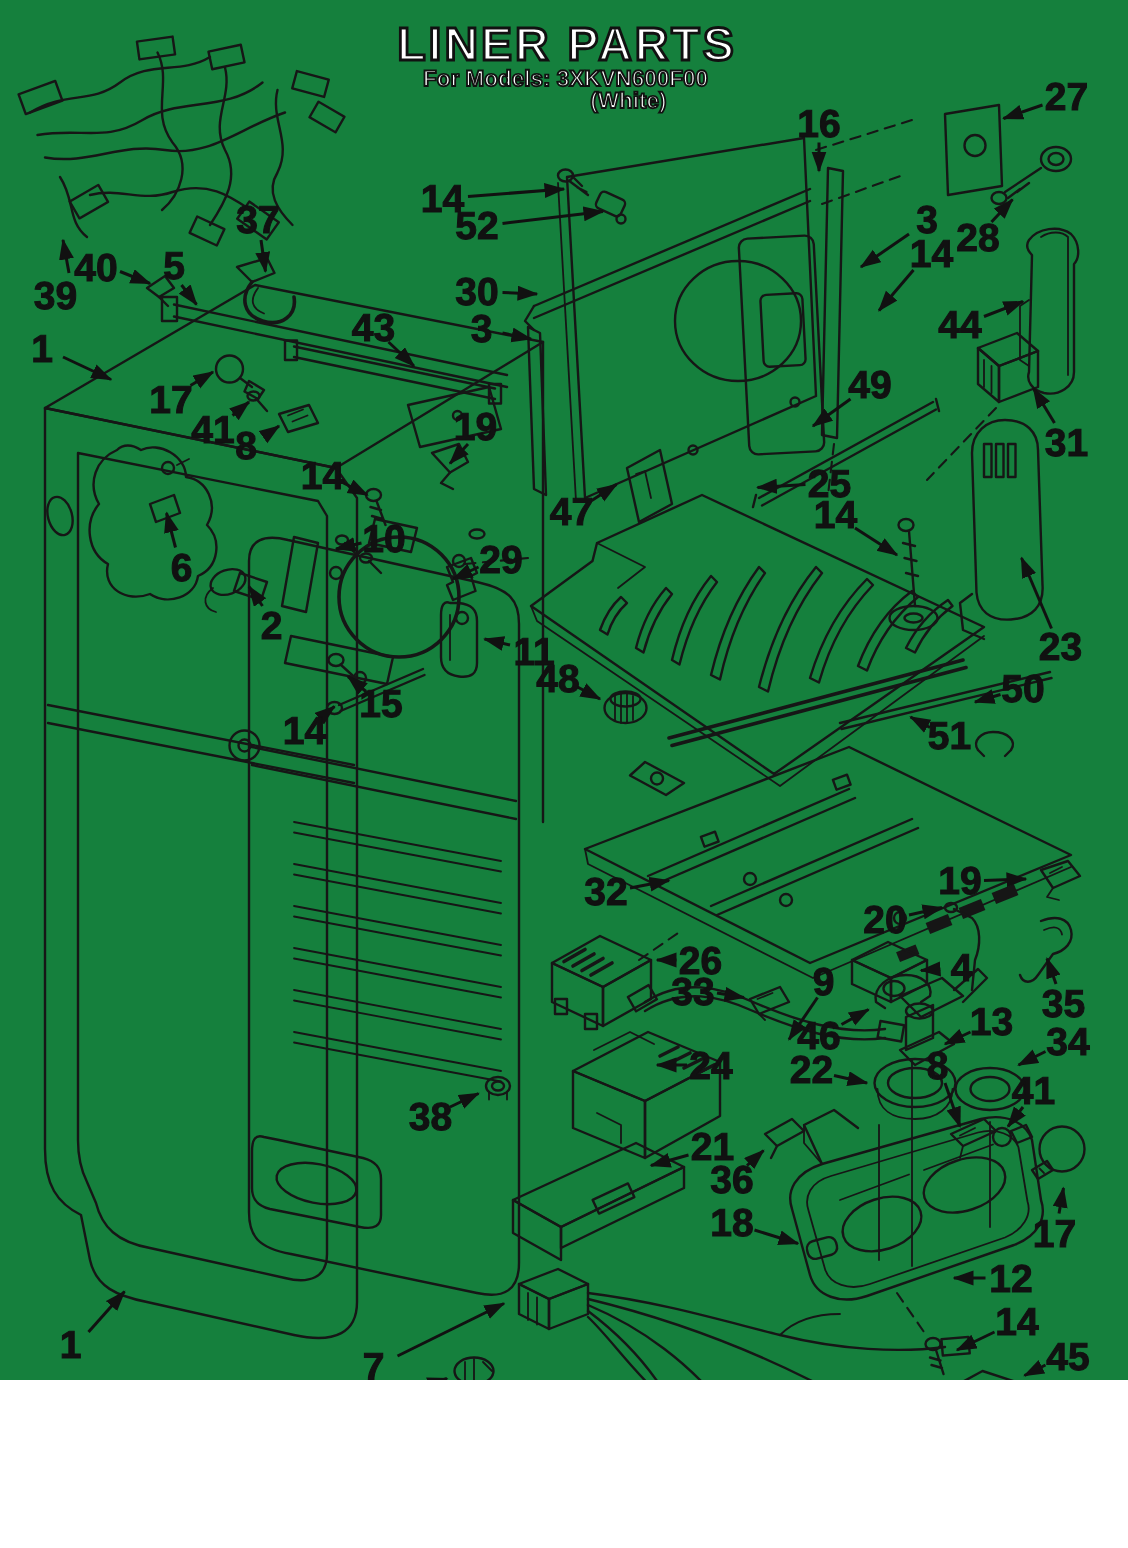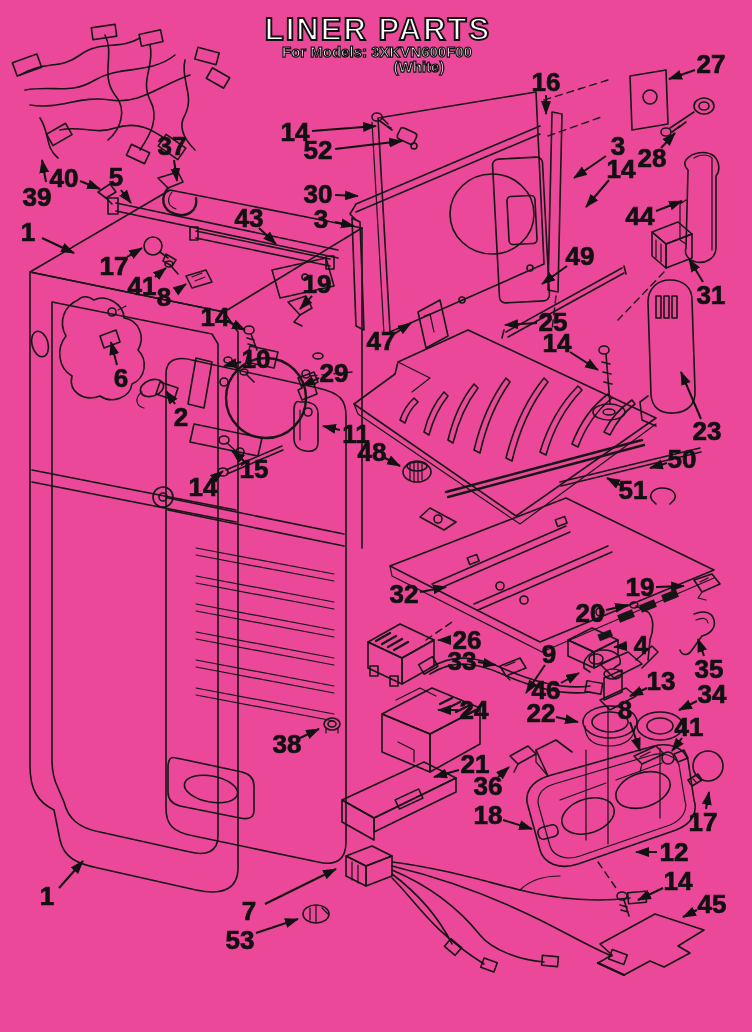--- a/index.html
+++ b/index.html
@@ -1,16 +1,16 @@
 <!DOCTYPE html>
 <html><head>
 <meta charset="utf-8">
 <style>
   html,body{margin:0;padding:0;background:#fff;}
-  .page{position:relative;width:752px;height:1032px;background:#ec4899;overflow:hidden;
+  .page{position:relative;width:752px;height:920px;background:#15803d;overflow:hidden;
         font-family:"Liberation Sans",sans-serif;}
   svg{position:absolute;left:0;top:0;}
   .t1{font:700 31px "Liberation Sans",sans-serif;fill:#ffffff;stroke:#111;stroke-width:1.9px;
       letter-spacing:2px;text-anchor:middle;}
   .t2{font:700 15px "Liberation Sans",sans-serif;fill:#ffffff;stroke:#111;stroke-width:1.25px;
       text-anchor:middle;}
   .callout{font:700 26px "Liberation Sans",sans-serif;fill:#111;stroke:#111;stroke-width:0.7px;
            text-anchor:middle;}
   .arrow{stroke:#111;stroke-width:2;fill:none;}
   .art{stroke:#161616;fill:none;stroke-width:1.6;stroke-linejoin:round;stroke-linecap:round;}

